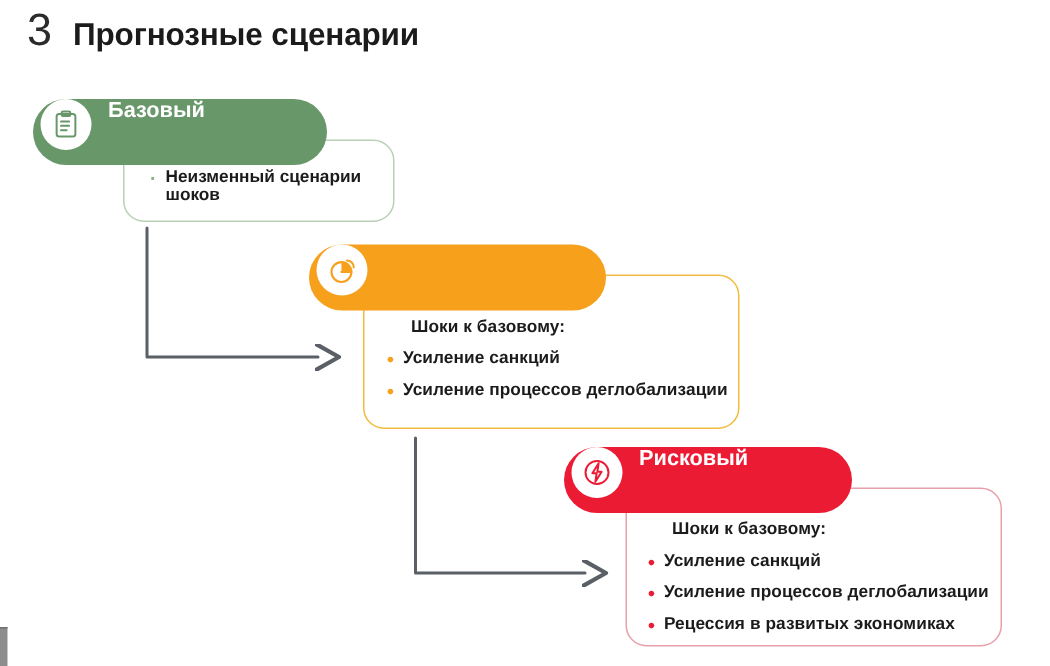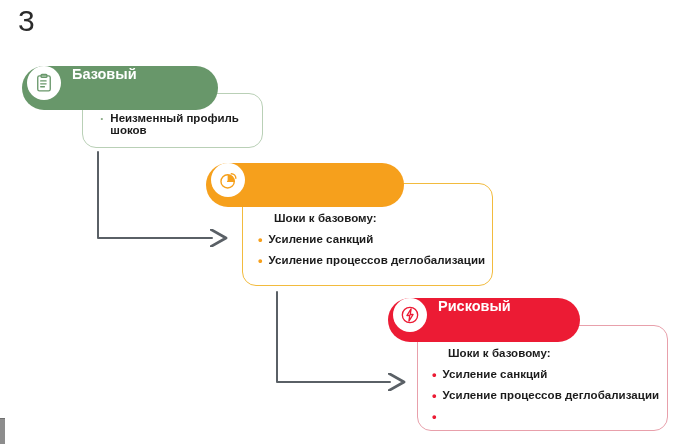--- a/index.html
+++ b/index.html
@@ -147,20 +147,21 @@
     height: 25px;
     background: #8d8d8d;
     border-top: 1.5px solid #6f6f6f;
   }
 </style>
 </head>
 <body>
 
 <div class="title-row">
   <span class="title-num">3</span>
+  <span class="title-text">Прогнозные сценарии</span>
 </div>
 
 <svg class="arrows" viewBox="0 0 700 444">
   <defs>
     <marker id="ah" markerWidth="9" markerHeight="9" refX="1" refY="4.5" orient="auto">
       <path d="M0,0 L8,4.5 L0,9" fill="none" stroke="#5a6066" stroke-width="1.4" stroke-linecap="round" stroke-linejoin="round"></path>
     </marker>
   </defs>
   <path d="M98,152 L98,238 L212,238" fill="none" stroke="#5a6066" stroke-width="2" stroke-linecap="round" stroke-linejoin="round" marker-end="url(#ah)"></path>
   <path d="M277,292 L277,382 L390,382" fill="none" stroke="#5a6066" stroke-width="2" stroke-linecap="round" stroke-linejoin="round" marker-end="url(#ah)"></path>
@@ -179,21 +180,21 @@
         <line x1="8" y1="13" x2="14.5" y2="13"></line>
         <line x1="8" y1="16.5" x2="12.5" y2="16.5"></line>
       </svg>
     </span>
     <span class="pill-label">Базовый</span>
   </div>
 
   <div class="card-body" style="left:100px; top:112px; width:160px;">
     <div class="single-line">
       <span class="bullet-dot">·</span>
-      <span>Неизменный профиль шоков</span>
+      <span>Неизменный сценарии шоков</span>
     </div>
   </div>
 </div>
 
 <div class="scenario orange">
 
   <div class="card" style="left:242px; top:183px; width:251px; height:103px;"></div>
 
   <div class="pill" style="left:206px; top:163px; width:198px; height:44px;">
     <span class="pill-icon">
@@ -216,21 +217,21 @@
       <span class="bullet-dot">•</span>
       <span>Усиление процессов деглобализации</span>
     </div>
   </div>
 </div>
 
 <div class="scenario red">
 
   <div class="card" style="left:417px; top:325px; width:251px; height:106px;"></div>
 
-  <div class="pill" style="left:388px; top:298px; width:192px; height:44px;">
+  <div class="pill" style="left:376px; top:298px; width:192px; height:44px;">
     <span class="pill-icon">
       <svg width="20" height="20" viewBox="0 0 24 24" fill="none" stroke="#ec1b34" stroke-width="1.6" stroke-linecap="round" stroke-linejoin="round">
         <circle cx="12" cy="12" r="9.2"></circle>
         <path d="M13.3,4.6 L8.3,12.6 L11.7,12.6 L10.7,19.4 L15.7,11.4 L12.3,11.4 Z"></path>
       </svg>
     </span>
     <span class="pill-label">Рисковый</span>
   </div>
 
   <div class="card-body" style="left:432px; top:347px; width:230px;">
@@ -238,17 +239,18 @@
     <div class="bullet-row">
       <span class="bullet-dot">•</span>
       <span>Усиление санкций</span>
     </div>
     <div class="bullet-row">
       <span class="bullet-dot">•</span>
       <span>Усиление процессов деглобализации</span>
     </div>
     <div class="bullet-row">
       <span class="bullet-dot">•</span>
+      <span>Рецессия в развитых экономиках</span>
     </div>
   </div>
 </div>
 
 <div class="edge-artifact"></div>
 
 </body></html>

